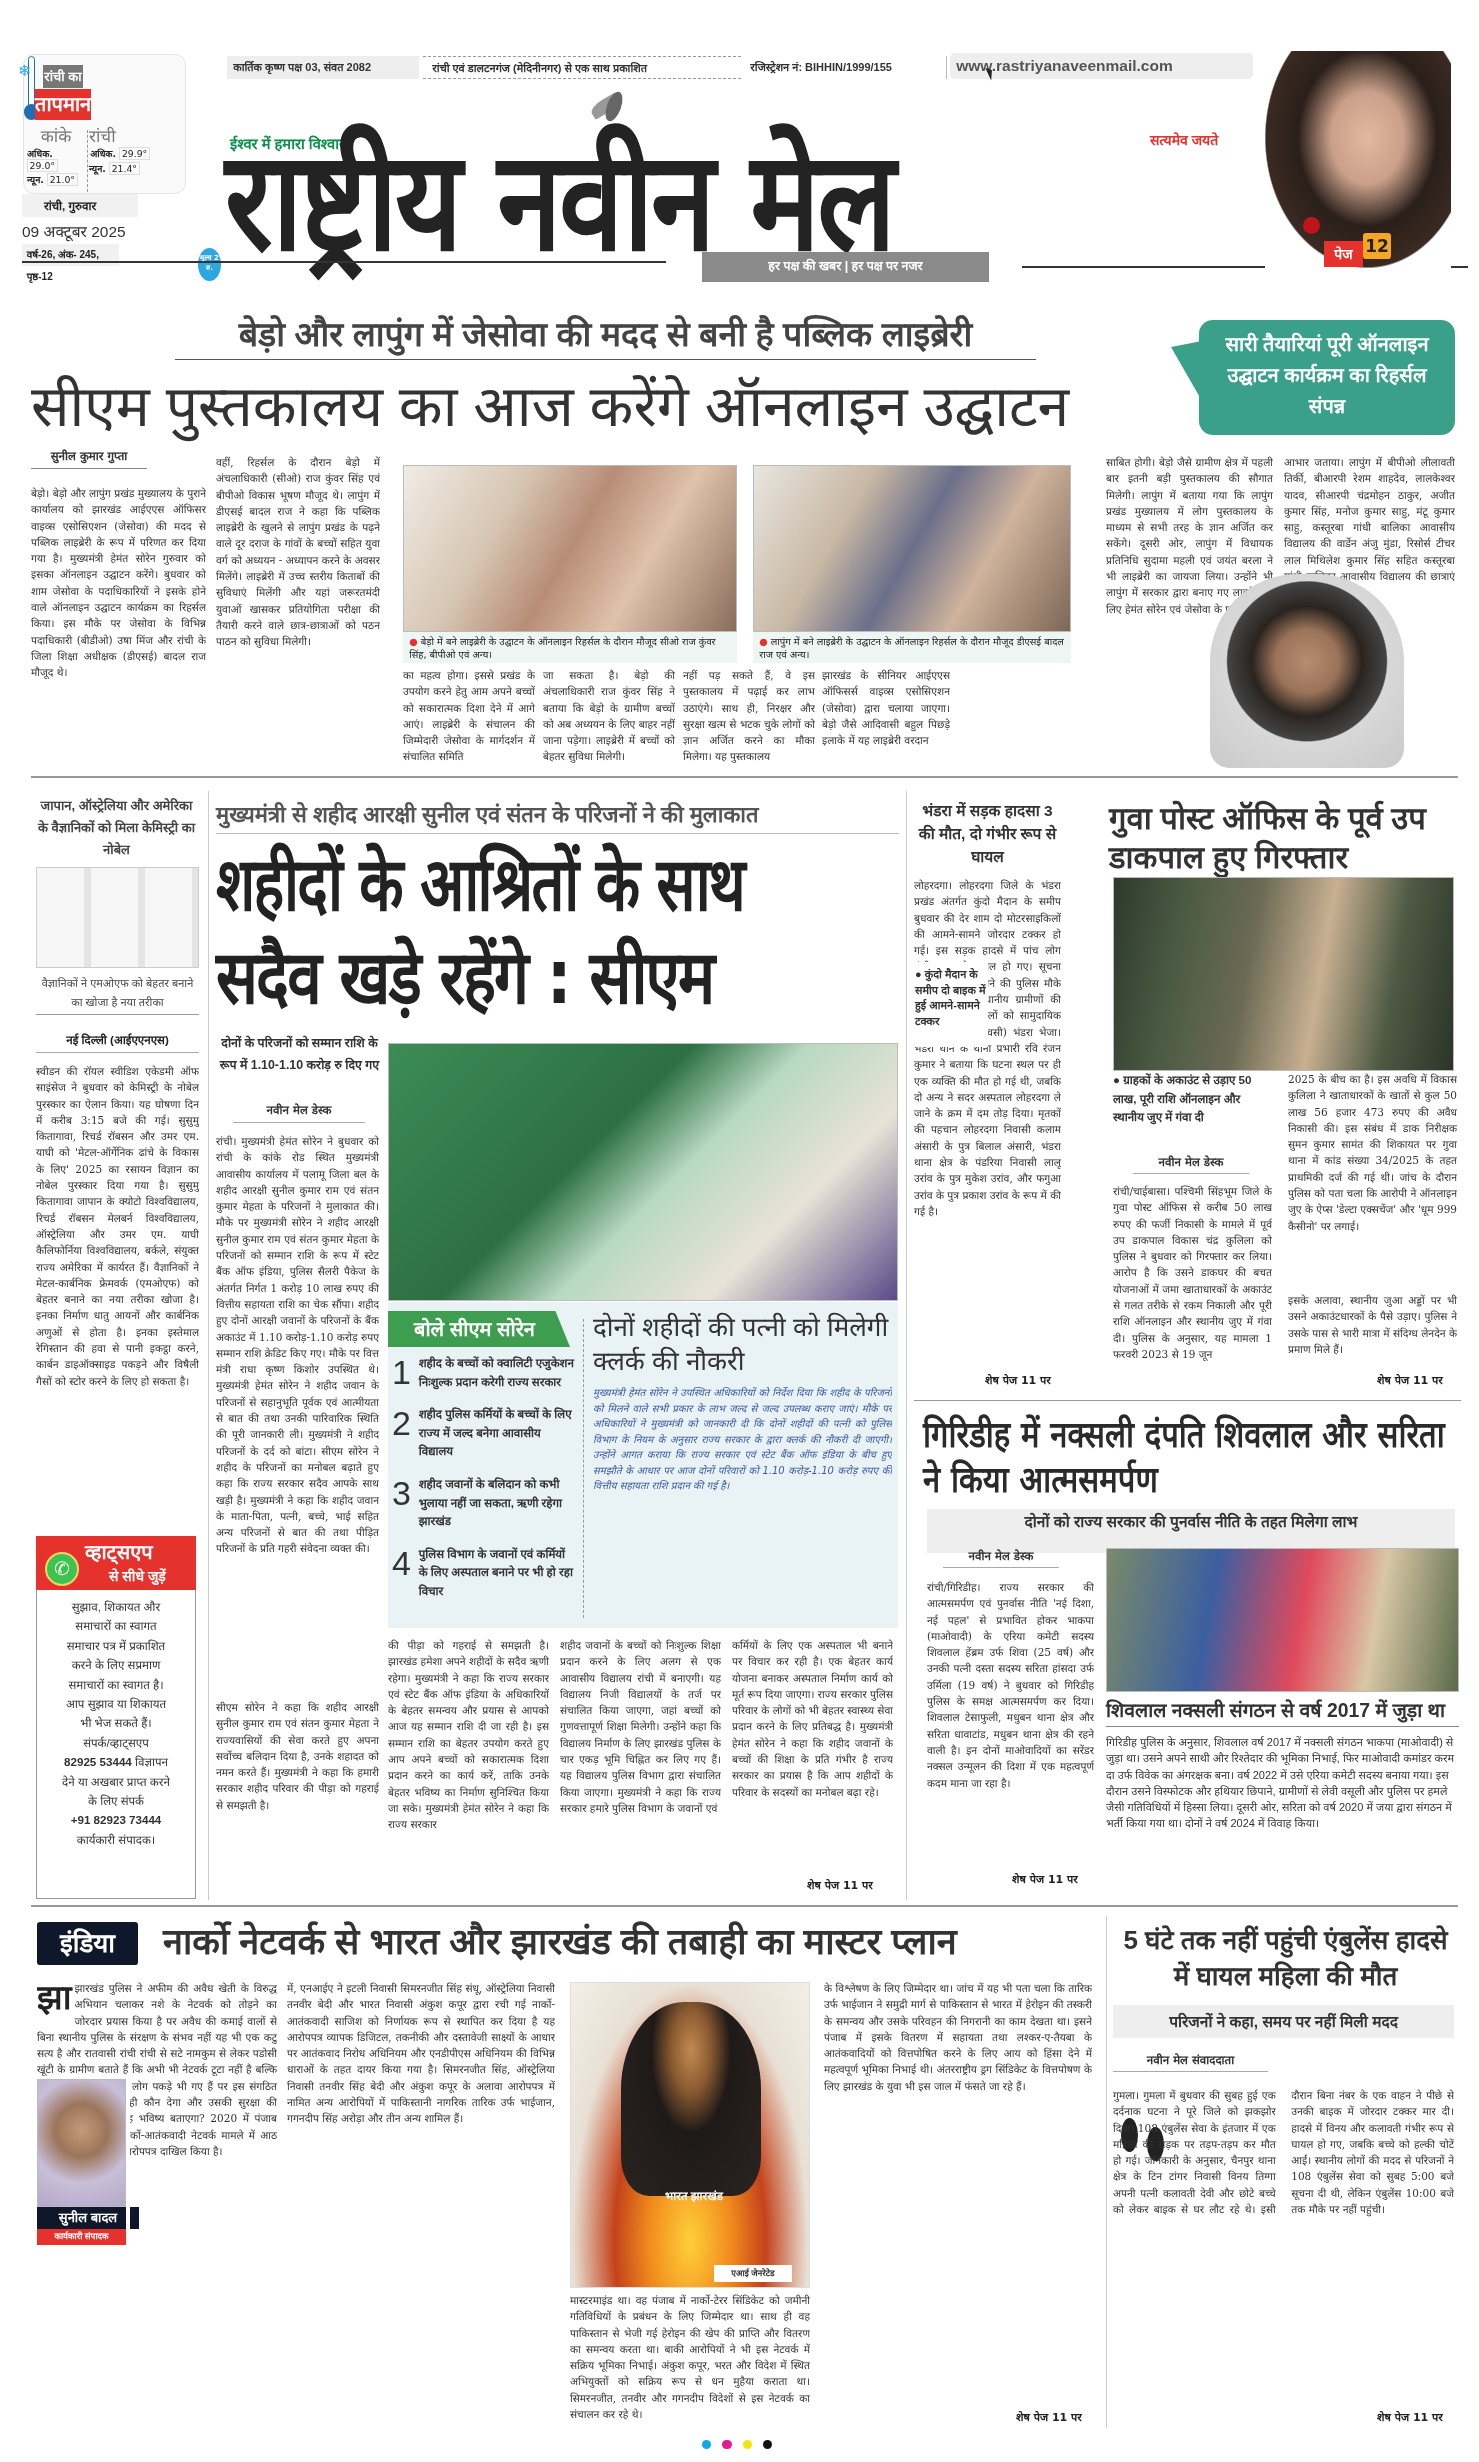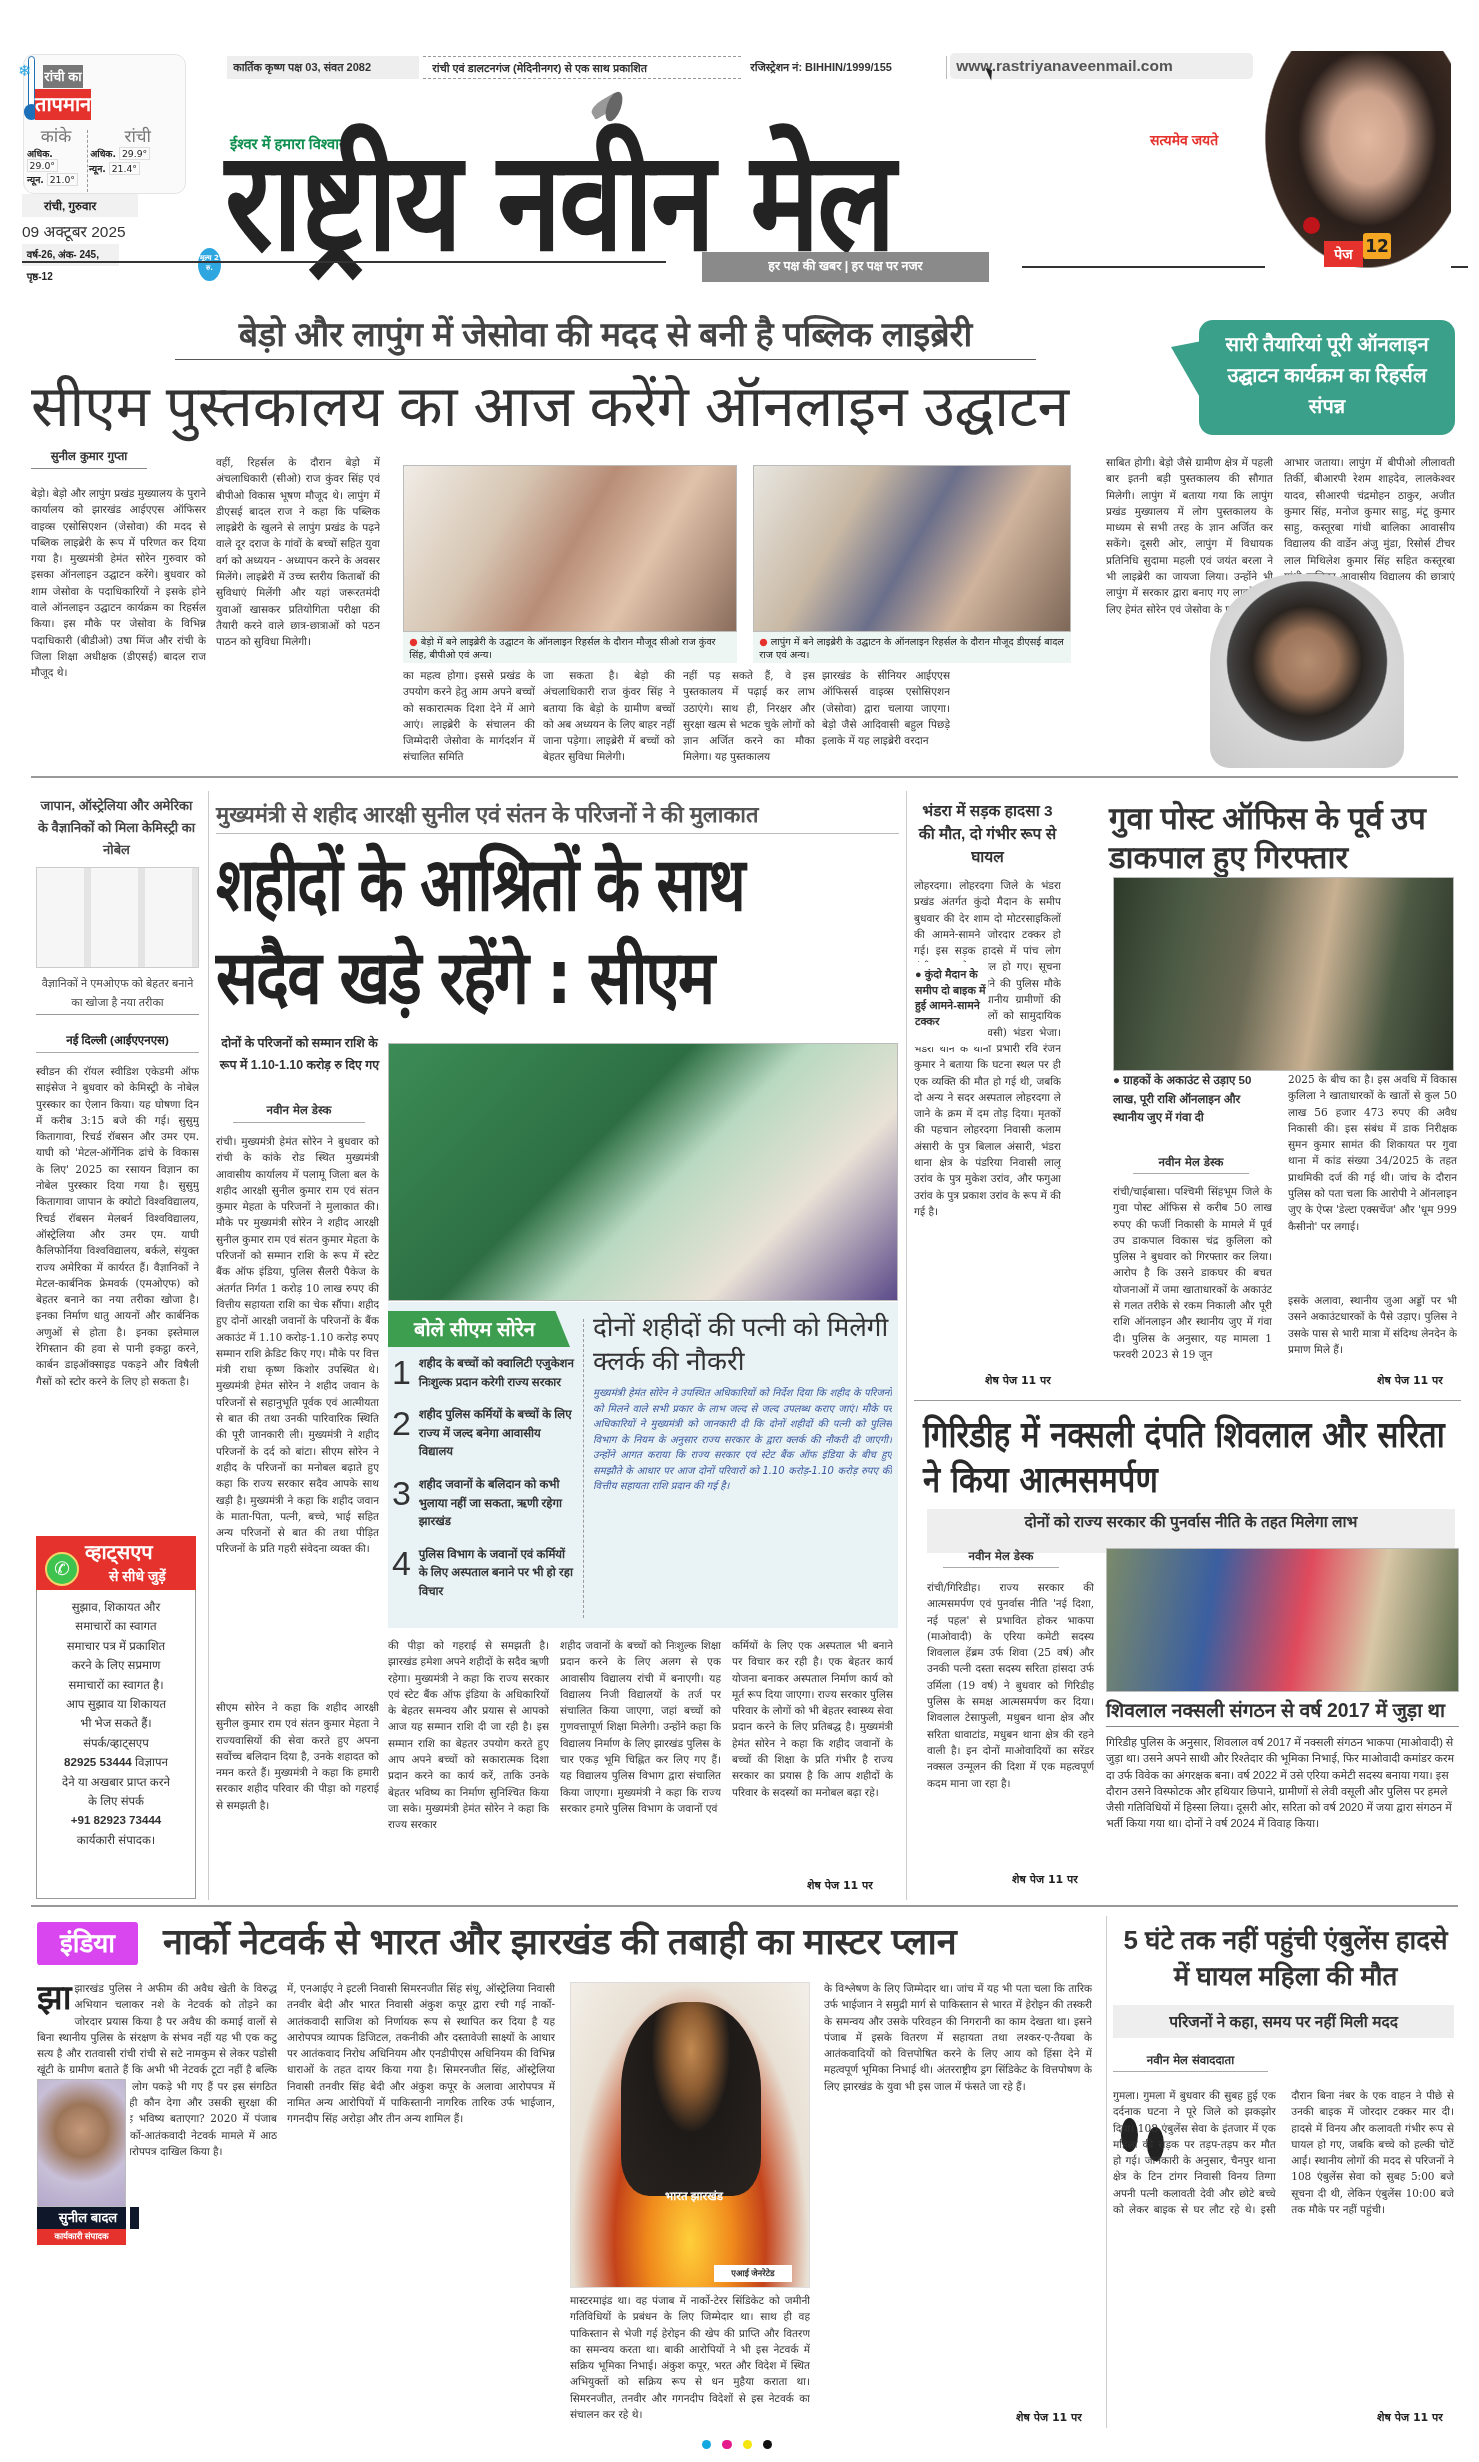--- a/index.html
+++ b/index.html
@@ -31,21 +31,21 @@
   <div class="abs cond black" style="left:43px;top:65px;width:40px;height:23px;background:#777;color:#fff;font-size:13px;text-align:center;line-height:23px;">रांची का</div>
   <div class="abs cond black" style="left:35px;top:89px;width:56px;height:31px;background:#e5322d;color:#fff;font-size:20px;text-align:center;line-height:31px;">तापमान</div>
 
   <div class="abs" style="left:27px;top:124px;width:58px;">
     <div style="font-size:17px;color:#777;text-align:center;font-family:'Liberation Sans',sans-serif;">कांके</div>
     <div style="font-size:9.3px;font-weight:bold;"><span>अधिक.</span> <span style="border:0.8px solid #ddd;padding:0 1.6px;font-weight:normal;">29.0°</span></div>
     <div style="font-size:9.3px;font-weight:bold;margin-top:2.3px;"><span>न्यून.</span> <span style="border:0.8px solid #ddd;padding:0 1.6px;font-weight:normal;">21.0°</span></div>
   </div>
   <div class="abs" style="left:87px;top:130px;width:0.8px;height:62px;border-left:0.8px dashed #999;"></div>
   <div class="abs" style="left:89px;top:124px;width:62px;">
-    <div style="font-size:17px;color:#777;text-align:right;font-family:'Liberation Sans',sans-serif;">रांची</div>
+    <div style="font-size:17px;color:#777;text-align:left;font-family:'Liberation Sans',sans-serif;">रांची</div>
     <div style="font-size:9.3px;font-weight:bold;text-align:center;"><span>अधिक.</span> <span style="border:0.8px solid #ddd;padding:0 1.6px;font-weight:normal;">29.9°</span></div>
     <div style="font-size:9.3px;font-weight:bold;margin-top:2.3px;"><span>न्यून.</span> <span style="border:0.8px solid #ddd;padding:0 1.6px;font-weight:normal;">21.4°</span></div>
   </div>
 
   <div class="abs cond black" style="left:22px;top:194px;width:116px;height:23px;background:#f1f1f1;font-size:11.6px;line-height:23px;padding-left:22px;">रांची, गुरुवार</div>
   <div class="abs" style="left:22px;top:220px;font-size:15.5px;color:#333;font-family:'Liberation Sans',sans-serif;">09 अक्टूबर 2025</div>
   <div class="abs cond black" style="left:22px;top:244px;width:97px;height:22px;background:#f1f1f1;font-size:10px;line-height:22px;padding-left:4.7px;">वर्ष-26, अंक- 245, पृष्ठ-12</div>
   <div class="abs" style="left:198px;top:248px;width:23px;height:33px;background:#2ea7e0;color:#fff;border-radius:50%;font-size:7px;text-align:center;line-height:10px;padding-top:5.4px;font-weight:bold;">मूल्य 2 रु.</div>
 
   <div class="abs cond" style="left:227px;top:56px;width:192px;height:23px;background:#eee;font-size:11px;line-height:23px;padding-left:6.2px;font-weight:bold;color:#333;">कार्तिक कृष्ण पक्ष 03, संवत 2082</div>
@@ -202,21 +202,21 @@
 <div class="abs cond black" style="left:927px;top:1509px;width:528px;height:44px;background:#eee;font-size:15.5px;line-height:26px;text-align:center;color:#333;">दोनों को राज्य सरकार की पुनर्वास नीति के तहत मिलेगा लाभ</div>
 <div class="abs byline" style="left:943px;top:1548px;width:116px;text-align:center;border-bottom:0.8px solid #aaa;padding-bottom:3.9px;">नवीन मेल डेस्क</div>
 <div class="abs txt" style="left:927px;top:1579px;width:167px;height:287px;">रांची/गिरिडीह। राज्य सरकार की आत्मसमर्पण एवं पुनर्वास नीति 'नई दिशा, नई पहल' से प्रभावित होकर भाकपा (माओवादी) के एरिया कमेटी सदस्य शिवलाल हेंब्रम उर्फ शिवा (25 वर्ष) और उनकी पत्नी दस्ता सदस्य सरिता हांसदा उर्फ उर्मिला (19 वर्ष) ने बुधवार को गिरिडीह पुलिस के समक्ष आत्मसमर्पण कर दिया। शिवलाल टेसाफुली, मधुबन थाना क्षेत्र और सरिता धावाटांड, मधुबन थाना क्षेत्र की रहने वाली है। इन दोनों माओवादियों का सरेंडर नक्सल उन्मूलन की दिशा में एक महत्वपूर्ण कदम माना जा रहा है।</div>
 <div class="abs section-cont" style="left:1012px;top:1871px;">शेष पेज 11 पर</div>
 <div class="abs photo" style="left:1106px;top:1548px;width:353px;height:144px;background:linear-gradient(100deg,#7a8a6a 0%,#3b5fa0 30%,#e04a5c 55%,#d8c7a6 75%,#5a6a4a 100%);"></div>
 <div class="abs cond black" style="left:1106px;top:1695px;width:353px;font-size:19.4px;line-height:31px;color:#333;border-bottom:0.8px solid #888;white-space:nowrap;">शिवलाल नक्सली संगठन से वर्ष 2017 में जुड़ा था</div>
 <div class="abs cond" style="left:1106px;top:1734px;width:353px;height:140px;font-size:11px;line-height:16.3px;color:#333;overflow:hidden;">गिरिडीह पुलिस के अनुसार, शिवलाल वर्ष 2017 में नक्सली संगठन भाकपा (माओवादी) से जुड़ा था। उसने अपने साथी और रिश्तेदार की भूमिका निभाई, फिर माओवादी कमांडर करम दा उर्फ विवेक का अंगरक्षक बना। वर्ष 2022 में उसे एरिया कमेटी सदस्य बनाया गया। इस दौरान उसने विस्फोटक और हथियार छिपाने, ग्रामीणों से लेवी वसूली और पुलिस पर हमले जैसी गतिविधियों में हिस्सा लिया। दूसरी ओर, सरिता को वर्ष 2020 में जया द्वारा संगठन में भर्ती किया गया था। दोनों ने वर्ष 2024 में विवाह किया।</div>
 
 <div class="abs" style="left:31px;top:1905px;width:1427px;height:1.6px;background:#999;"></div>
 
-<div class="abs cond black" style="left:37px;top:1922px;width:101px;height:43px;background:#d946ef;color:#fff;font-size:26px;line-height:43px;text-align:center;border-radius:3.1px;">इंडिया</div>
+<div class="abs cond black" style="left:37px;top:1922px;width:101px;height:43px;background:#0f172a;color:#fff;font-size:26px;line-height:43px;text-align:center;border-radius:3.1px;">इंडिया</div>
 <div class="abs cond black" style="left:163px;top:1918px;width:753px;font-size:36px;line-height:48px;color:#333;white-space:nowrap;">नार्को नेटवर्क से भारत और झारखंड की तबाही का मास्टर प्लान</div>
 
 <div class="abs txt" style="left:37px;top:1980px;width:240px;height:442px;">
   <span style="float:left;font-size:34px;line-height:34px;font-weight:bold;margin-right:3.1px;color:#222;">झा</span><span>झारखंड पुलिस ने अफीम की अवैध खेती के विरुद्ध अभियान चलाकर नशे के नेटवर्क को तोड़ने का जोरदार प्रयास किया है पर अवैध की कमाई वालों से बिना स्थानीय पुलिस के संरक्षण के संभव नहीं यह भी एक कटु सत्य है और रातवासी रांची रांची से सटे नामकुम से लेकर पडोसी खूंटी के ग्रामीण बताते हैं कि अभी भी नेटवर्क टूटा नहीं है बल्कि कमजोर हुआ है। अनेक लोग पकड़े भी गए हैं पर इस संगठित अपराध के विरुद्ध गवाही कौन देगा और उसकी सुरक्षा की जिम्मेदारी कौन लेगा यह भविष्य बताएगा? 2020 में पंजाब पुलिस ने अंतरराष्ट्रीय नार्को-आतंकवादी नेटवर्क मामले में आठ और लोगों के खिलाफ आरोपपत्र दाखिल किया है।</span>
 </div>
 <div class="abs photo" style="left:37px;top:2079px;width:89px;height:128px;background:radial-gradient(circle at 50% 40%,#c69a7a 0%,#9c7559 30%,#c8bfd8 60%,#b3a8c9 100%);"></div>
 <div class="abs cond black" style="left:37px;top:2207px;width:102px;height:22px;background:#0f172a;color:#fff;font-size:13px;line-height:22px;text-align:center;">सुनील बादल</div>
 <div class="abs cond" style="left:37px;top:2229px;width:89px;height:15.5px;background:#e5322d;color:#fff;font-size:8.5px;line-height:15.5px;text-align:center;font-weight:bold;">कार्यकारी संपादक</div>
 <div class="abs" style="left:126px;top:2079px;width:3.9px;height:165px;background:#fff;"></div>
 

